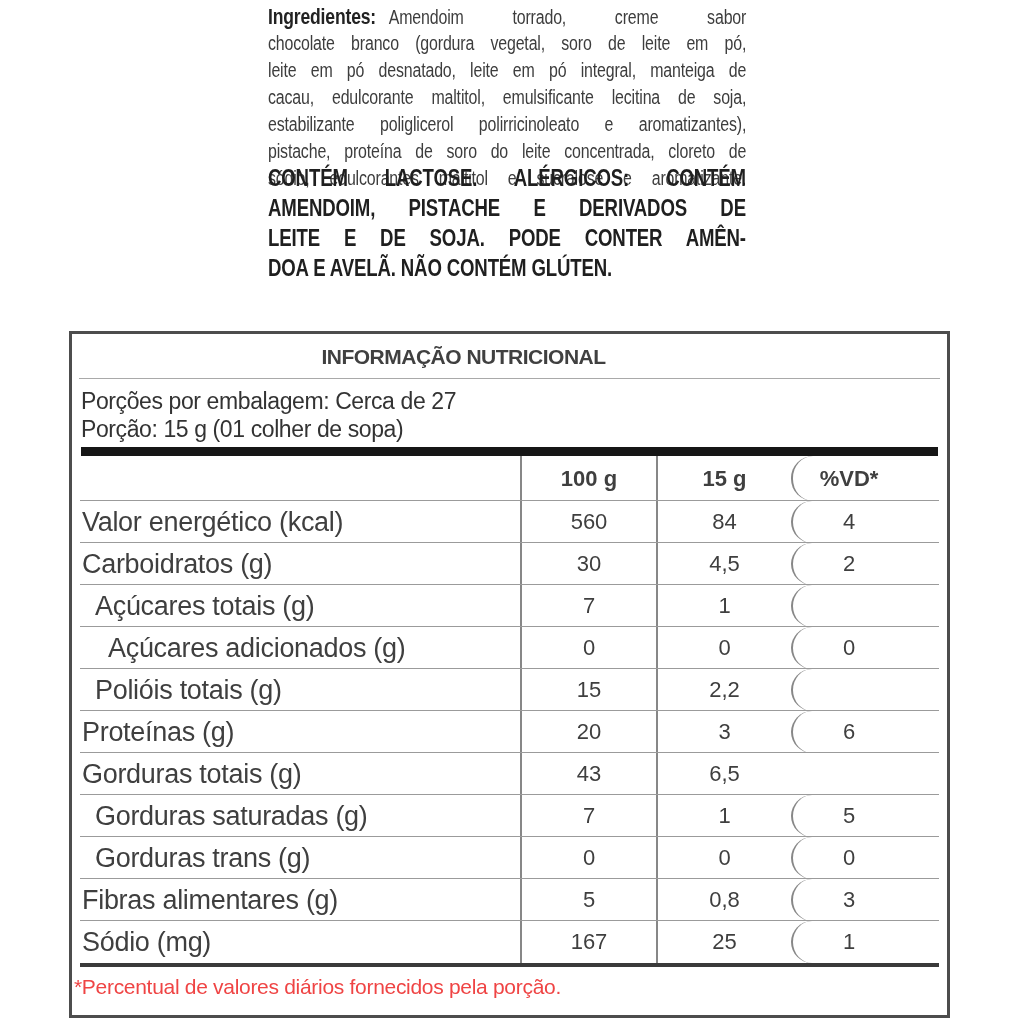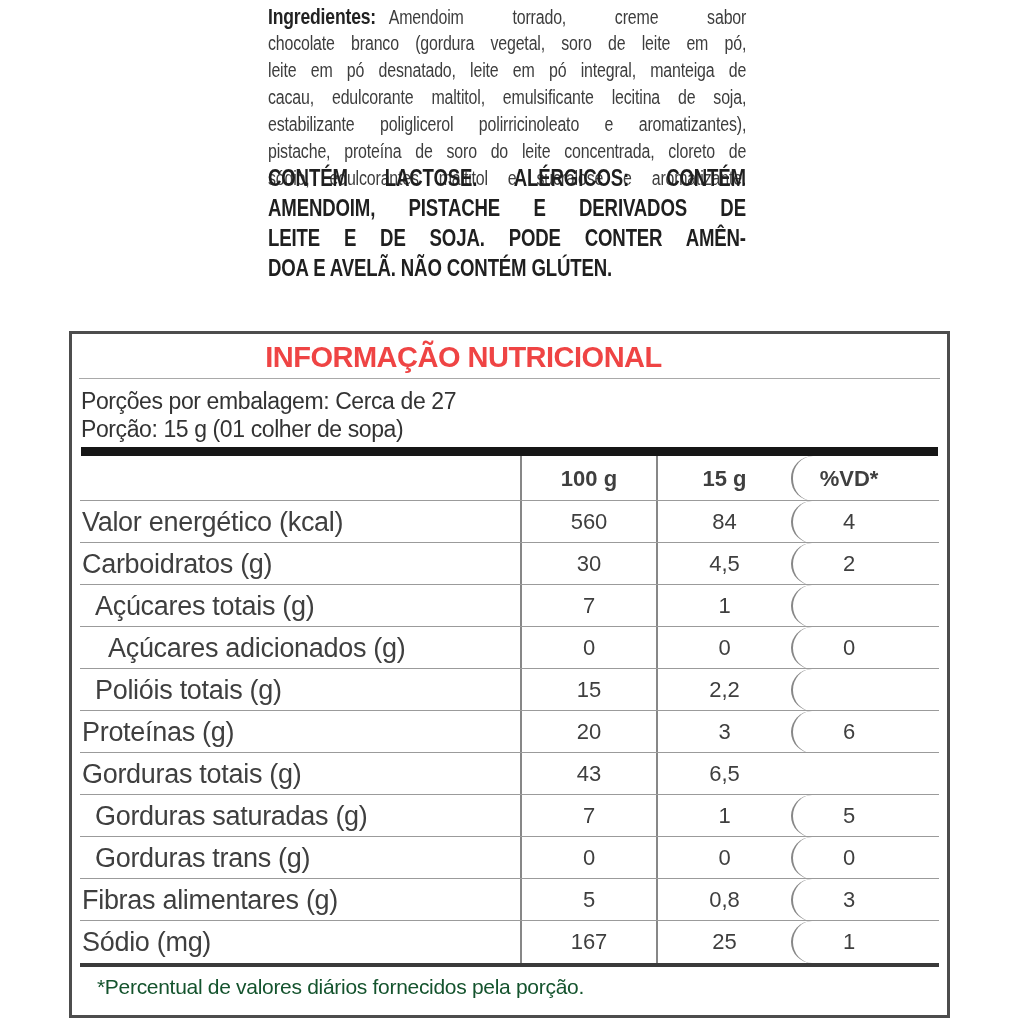--- a/index.html
+++ b/index.html
@@ -78,23 +78,23 @@
     height: 687px;
     box-sizing: border-box;
     border: 3px solid #4d4d4d;
     background: #ffffff;
   }
   .ttl {
     height: 44px;
     line-height: 46px;
     text-align: center;
     font-weight: bold;
-    font-size: 29px;
+    font-size: 21px;
     letter-spacing: -0.5px;
-    color: #ef4444;
+    color: #404040;
     transform: translateX(-46px);
   }
   .ttl-rule {
     height: 1px;
     background: #a9a9a9;
     margin: 0 7px;
   }
   .portions {
     padding: 8px 0 4px 9px;
     font-size: 23px;
@@ -157,24 +157,24 @@
 
   .thick-rule {
     height: 4px;
     background: #3a3a3a;
     margin: 0 8px;
   }
   .footnote {
     height: 40px;
     display: flex;
     align-items: center;
-    padding-left: 25px;
+    padding-left: 2px;
     font-size: 21px;
     letter-spacing: -0.3px;
-    color: #14532d;
+    color: #ef4444;
   }
 </style>
 </head>
 <body>
 
 <div class="ingredients">
   <div class="ing-wrap">
     <div class="ing-line"><span class="ing-heading">Ingredientes:</span><span>Amendoim torrado, creme sabor</span></div>
     <div class="ing-line">chocolate branco (gordura vegetal, soro de leite em pó,</div>
     <div class="ing-line">leite em pó desnatado, leite em pó integral, manteiga de</div>

